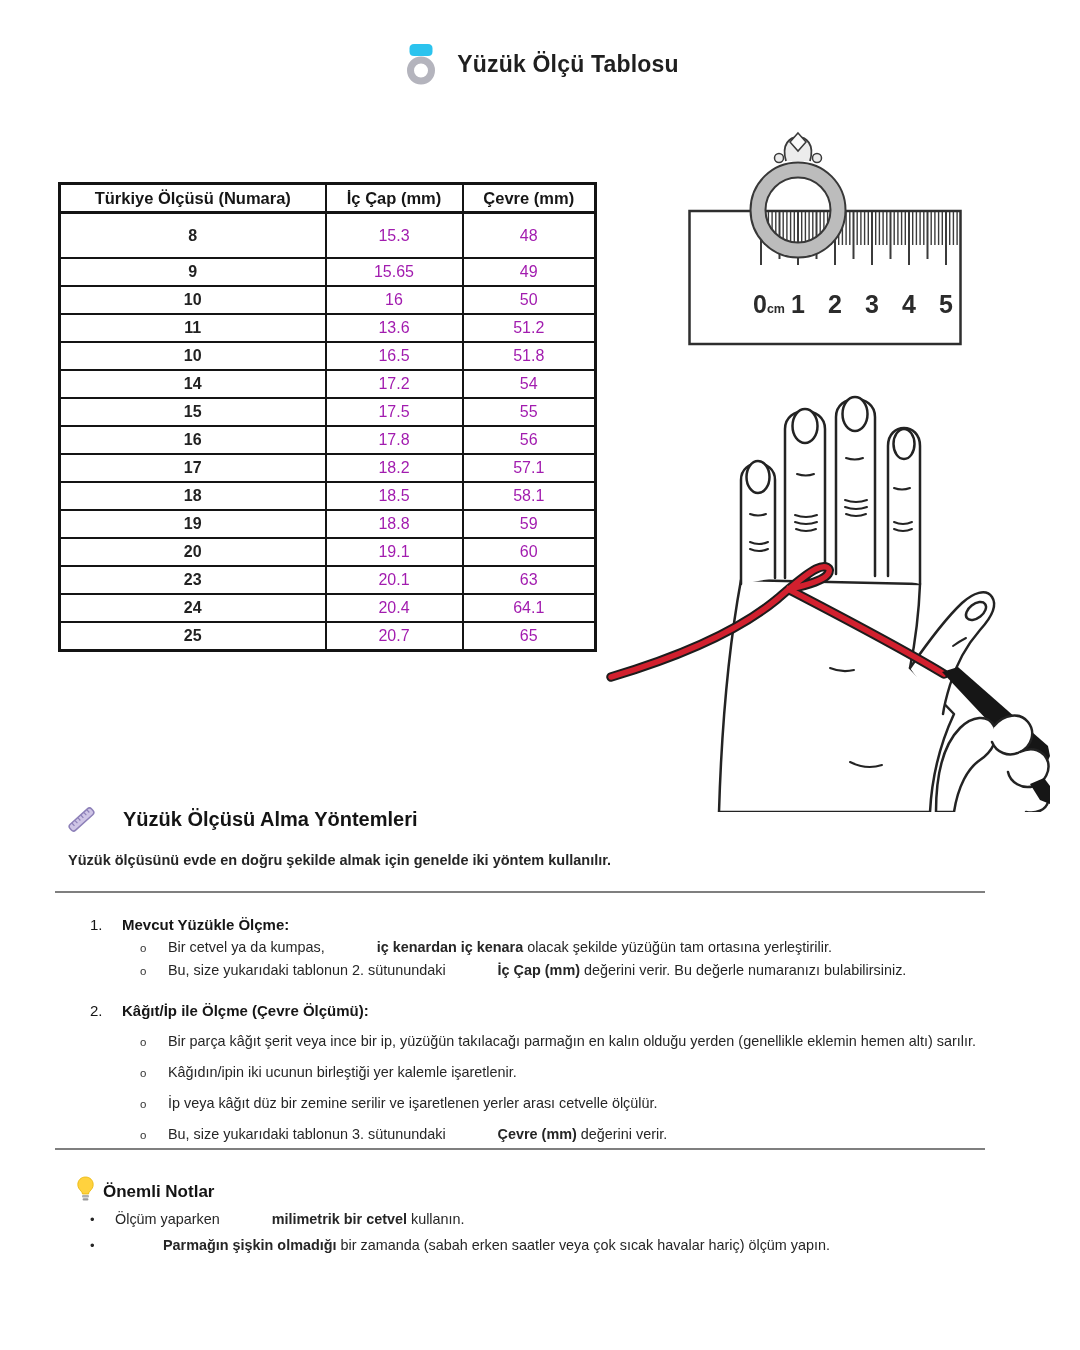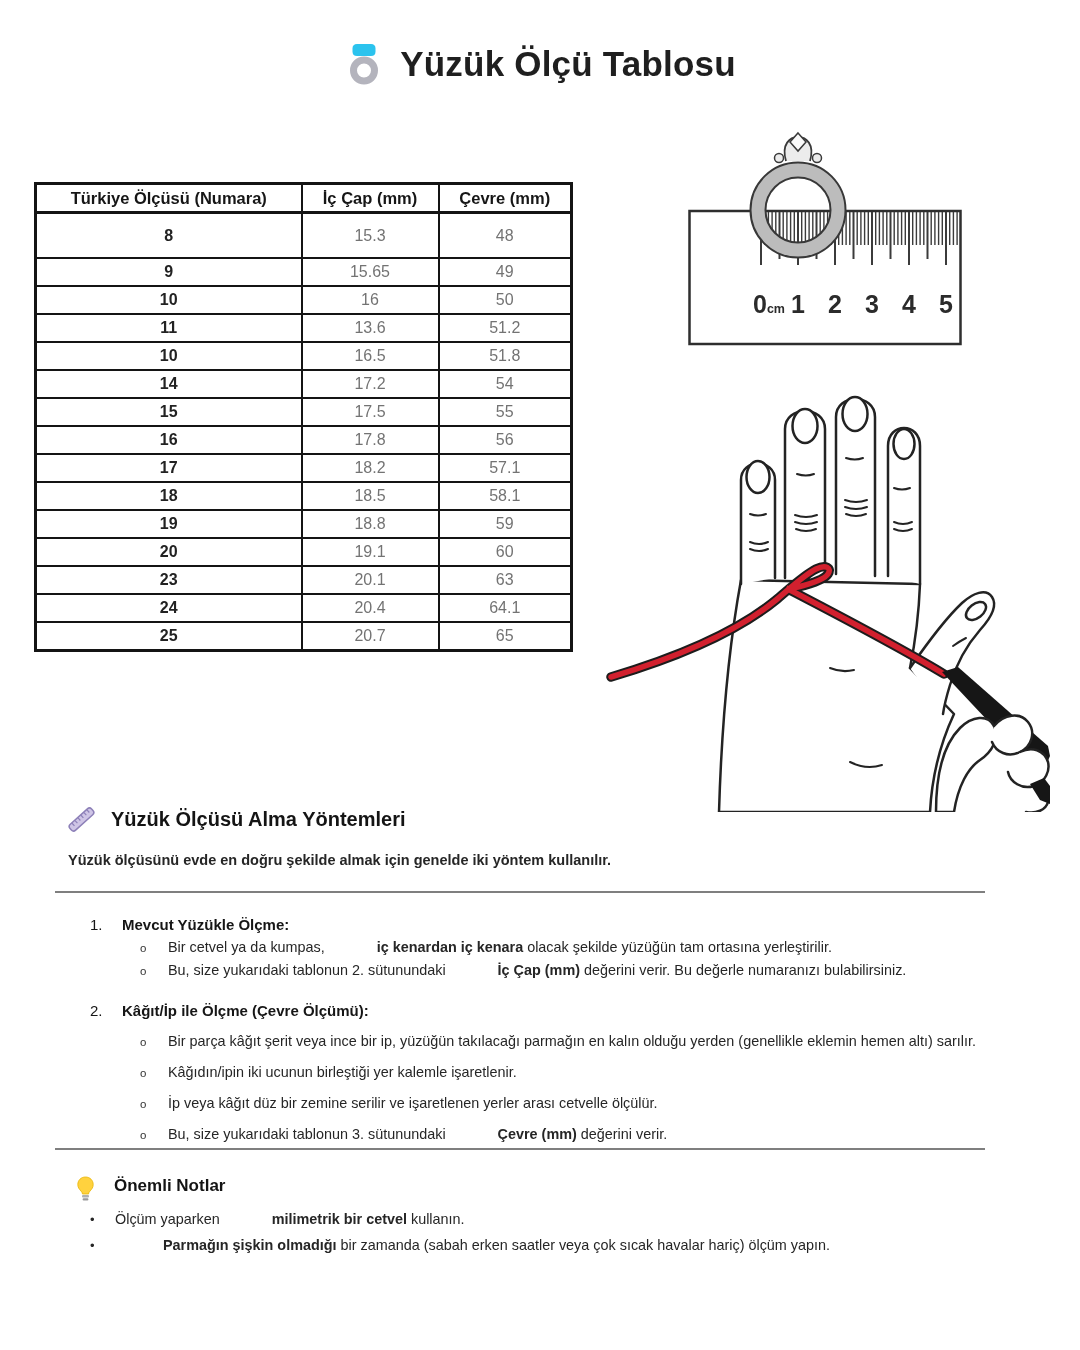--- a/index.html
+++ b/index.html
@@ -6,59 +6,59 @@
   .page {
     position:relative; width:1080px; height:1350px; background:#ffffff;
     font-family:"Liberation Sans", sans-serif; color:#262626; overflow:hidden;
   }
 
   
   .title-row {
     position:absolute; top:42px; left:0; width:100%;
     display:flex; justify-content:center; align-items:center; gap:16px;
   }
-  .title-text { font-size:35px; font-weight:700; color:#1f1f1f; letter-spacing:0.2px;text-align:center; }
+  .title-text { font-size:23px; font-weight:700; color:#1f1f1f; letter-spacing:0.2px;text-align:center; }
 
   
-  .size-table-wrap { position:absolute; left:34px; top:182px; }
+  .size-table-wrap { position:absolute; left:58px; top:182px; }
   table.size-table { border-collapse:collapse; table-layout:fixed; width:536px; border:3px solid #141414; background:#fff; }
   table.size-table th, table.size-table td {
     border:2px solid #141414; text-align:center; vertical-align:middle; padding:0;
   }
   table.size-table th { height:26px; font-size:16.5px; font-weight:700; color:#161616; border-bottom:3px solid #141414; }
   table.size-table td { height:26px; font-size:16px; }
   table.size-table td.c1 { font-weight:700; color:#222222; }
-  table.size-table td.c2, table.size-table td.c3 { color:#737373; }
+  table.size-table td.c2, table.size-table td.c3 { color:#a21caf; }
   table.size-table tbody tr:first-child td { height:43px; }
 
   
   .fig-ruler { position:absolute; left:685px; top:130px; }
   .fig-hand  { position:absolute; left:598px; top:372px; }
 
   
-  .methods-heading { position:absolute; left:68px; top:806px; display:flex; align-items:center; gap:16px; }
+  .methods-heading { position:absolute; left:68px; top:806px; display:flex; align-items:center; gap:28px; }
   .methods-heading .h-text { font-size:20px; font-weight:700; color:#141414; }
   .methods-intro { position:absolute; left:68px; top:852px; font-size:14.5px; color:#262626;font-weight:bold; }
 
   .rule { position:absolute; left:55px; width:930px; height:2px; background:#7f7f7f; }
   .rule1 { top:891px; } .rule2 { top:1148px; }
 
   .methods-list { position:absolute; left:68px; top:916px; width:960px; }
   .mi-title { display:flex; font-weight:700; font-size:15px; color:#161616; line-height:18px; }
   .mi-num { width:18px; margin-left:22px; font-weight:400; }
   .mi-title b { margin-left:14px;text-align:center; }
   .sub { display:flex; margin-left:72px; margin-top:5px; font-size:14.4px; color:#262626; line-height:17px; }
   .sub .mk { width:28px; font-size:11.5px; padding-top:1px; color:#333; }
   .sub .tx { flex:1; }
   .mi1 { margin-bottom:22px; }
   .mi2 .sub { margin-top:13px; }
 
   
   .notes { position:absolute; left:75px; top:1176px; width:940px; }
-  .notes-heading { display:flex; align-items:flex-start; gap:18px; font-size:17px; font-weight:700; color:#141414; }
+  .notes-heading { display:flex; align-items:flex-end; gap:7px; font-size:17px; font-weight:700; color:#141414; }
   .note { display:flex; margin-left:15px; margin-top:9px; font-size:14.4px; color:#262626; line-height:17px; }
   .note:first-of-type { margin-top:17px; }
   .note .mk { width:25px; font-size:13px; }
 
   b { font-weight:700;margin-left:48px; }
   svg { display:block; }
 </style>
 </head>
 <body>
 

